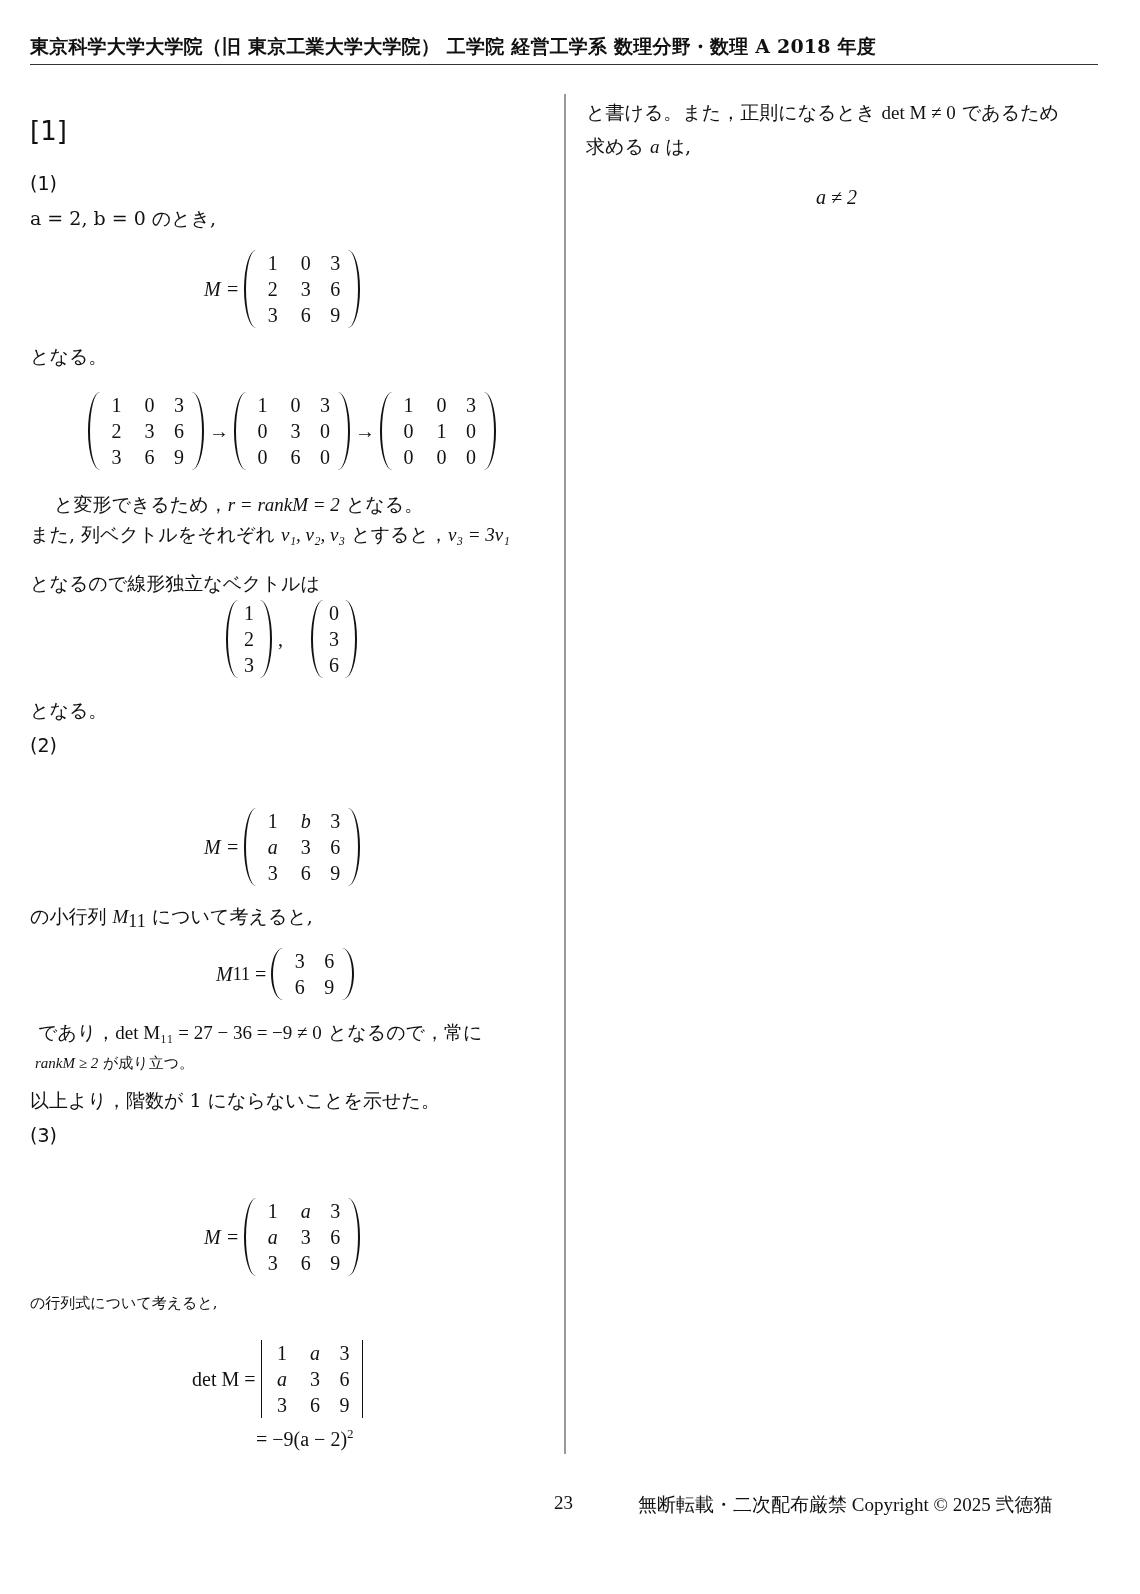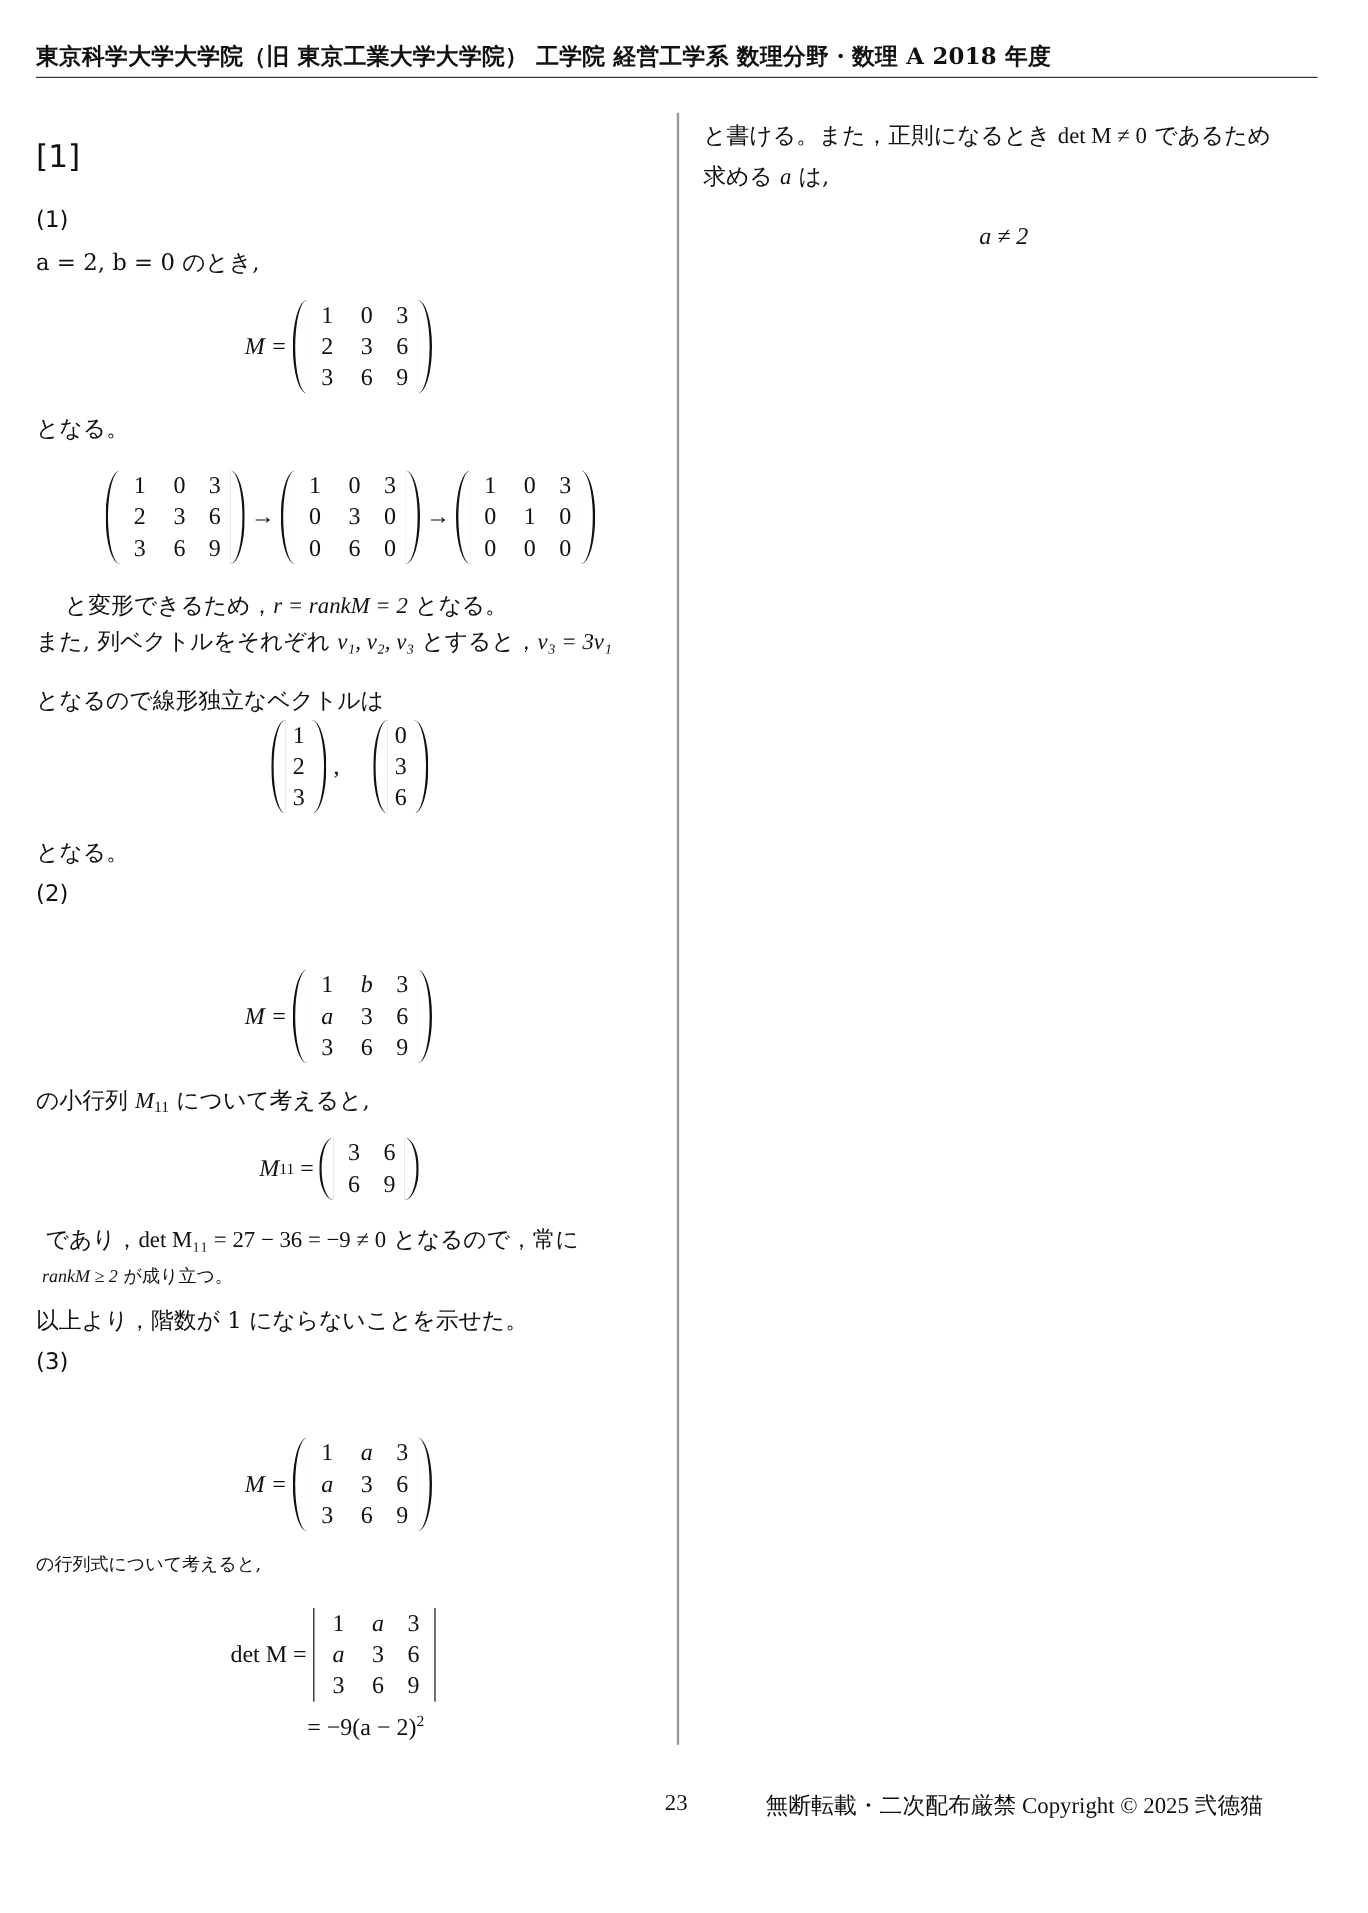--- a/index.html
+++ b/index.html
@@ -28,21 +28,21 @@
   .paren.l { border-left: 2px solid #111; border-radius: 12px 0 0 12px / 50% 0 0 50%; }
   .paren.r2 { border-right: 2px solid #111; border-radius: 0 12px 12px 0 / 0 50% 50% 0; }
   .bar { width: 4px; border-left: 1.5px solid #111; }
   .bar.r3 { border-left: none; border-right: 1.5px solid #111; }
   .grid { display: grid; column-gap: 0; font-family: "Liberation Serif", "DejaVu Serif", serif; font-size: 20px; line-height: 26px; text-align: center; }
   .g3 { grid-template-columns: 33px 33px 26px; }
   .g2 { grid-template-columns: 33px 26px; }
   .g1 { grid-template-columns: 22px; }
   .cell.i { font-style: italic; }
   .eq { font-family: "Liberation Serif", "DejaVu Serif", serif; font-size: 20px; display: inline-flex; align-items: center; }
-  sub { font-size: 13px; vertical-align: -4px; text-align: right; }
+  sub { font-size: 18px; vertical-align: -4px; text-align: right; }
   sup { font-size: 13px; }
   .footer { position: absolute; top: 1492px; font-size: 19px; }
 </style>
 </head>
 <body>
 
 <div class="header">東京科学大学大学院（旧 東京工業大学大学院） 工学院 経営工学系 数理分野・数理 A 2018 年度</div>
 <div class="header-rule"></div>
 <div class="col-divider"></div>
 

